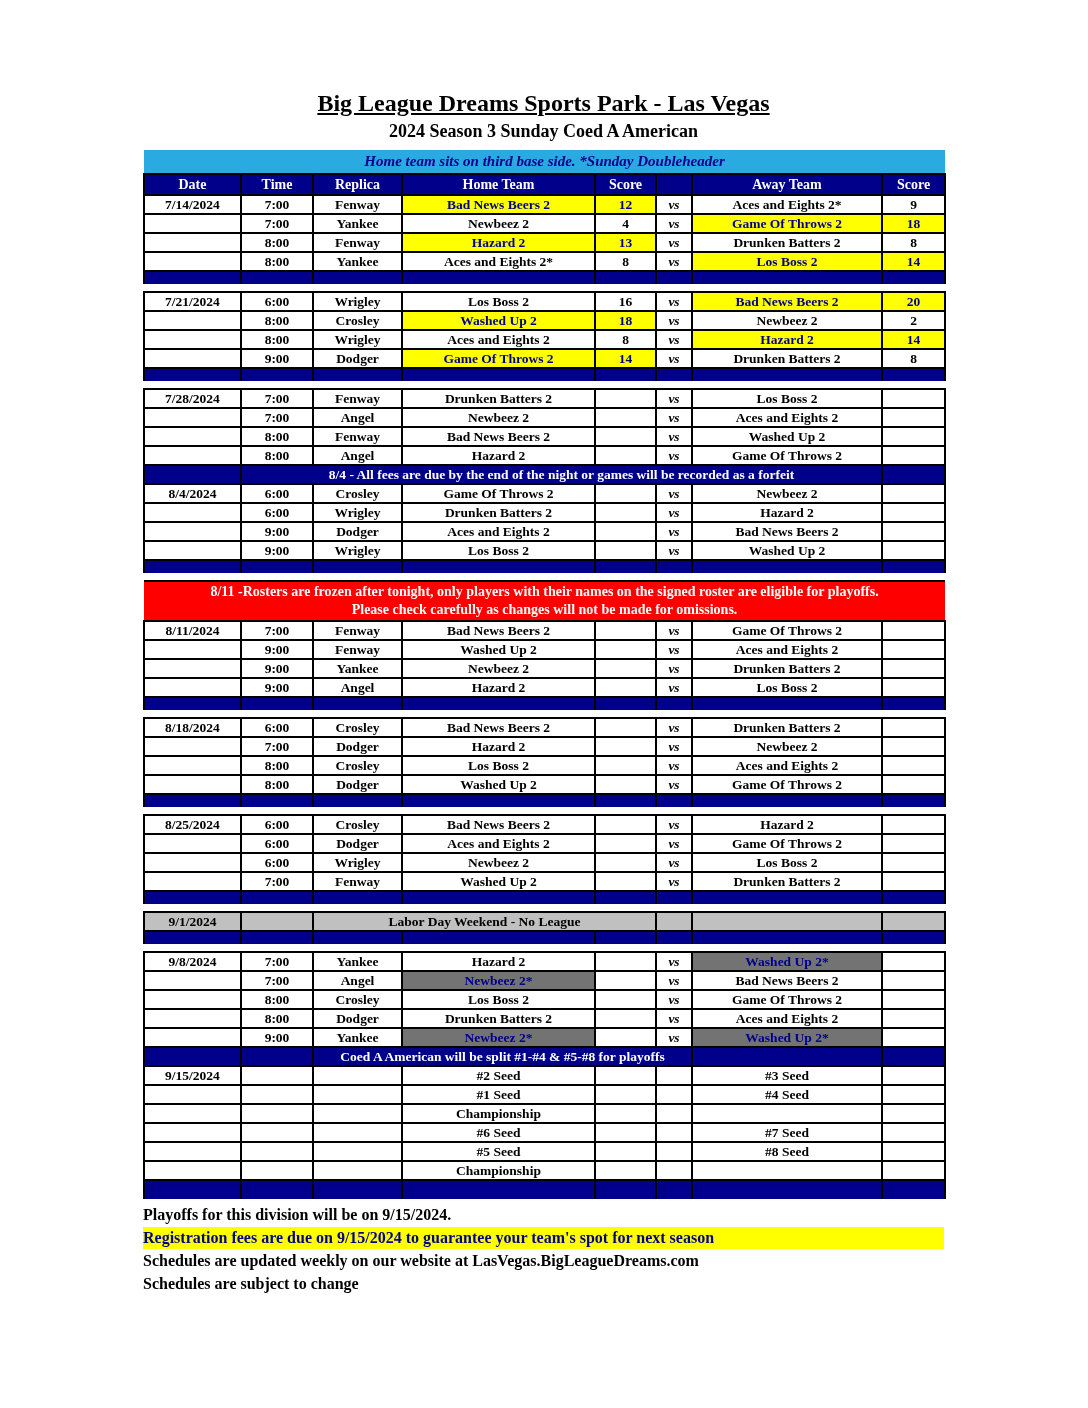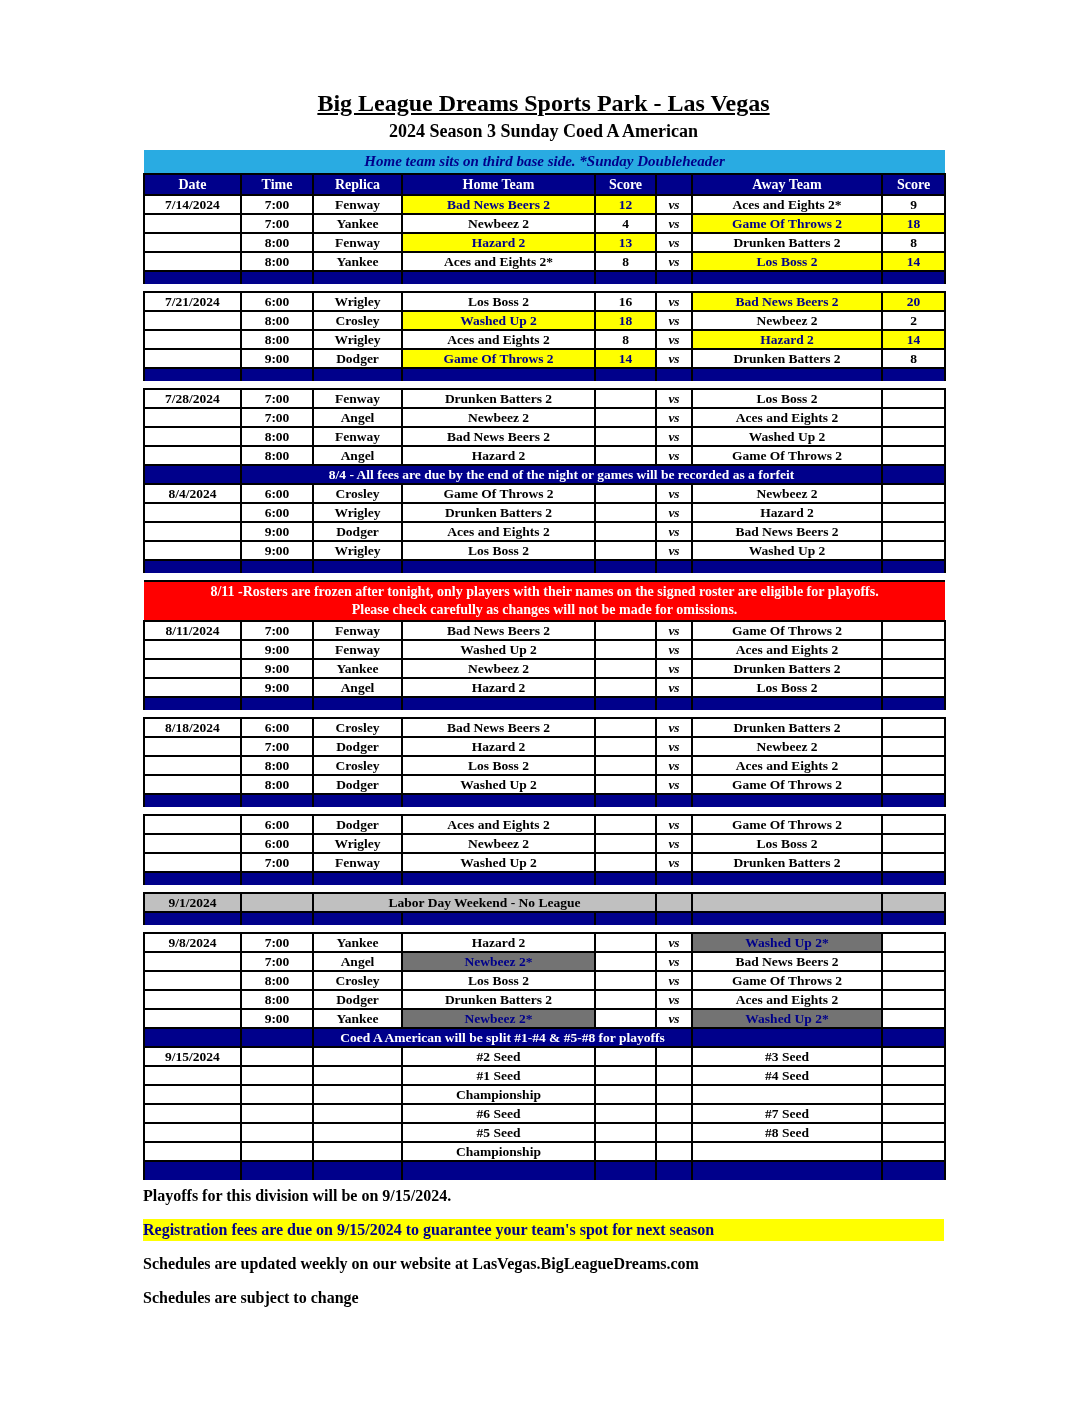--- a/index.html
+++ b/index.html
@@ -33,21 +33,21 @@
 
   tr.note td { background:#00008B; color:#ffffff; font-size:13.5px; }
   tr.alert td {
     border-left:none; border-right:none; background:#FF0000; color:#ffffff;
     height:auto; font-size:14px; padding:1px 0; white-space:normal;
   }
   tr.alert td div { line-height:18px; }
   tr.holiday td { background:#C0C0C0; }
 
   .footer { width:801px; margin-top:5px; font-size:16px; }
-  .footer p { margin:0 0 12px 0; line-height:22px; }
+  .footer p { margin:0 0 1px 0; line-height:22px; }
   .footer p.reg { background:#FFFF00; color:#00008B; }
 </style>
 </head>
 <body>
 
 <div class="page">
   <h1 class="title">Big League Dreams Sports Park - Las Vegas</h1>
   <h2 class="subtitle">2024 Season 3 Sunday Coed A American</h2>
 
   <table class="sched">
@@ -387,20 +387,30 @@
           <td></td>
           <td></td>
           <td></td>
           <td></td>
           <td></td>
         </tr>
         <tr class="gapr">
           <td colspan="8"></td>
         </tr>
         <tr>
+          <td>8/25/2024</td>
+          <td>6:00</td>
+          <td>Crosley</td>
+          <td>Bad News Beers 2</td>
+          <td></td>
+          <td class="vs">vs</td>
+          <td>Hazard 2</td>
+          <td></td>
+        </tr>
+        <tr>
           <td></td>
           <td>6:00</td>
           <td>Dodger</td>
           <td>Aces and Eights 2</td>
           <td></td>
           <td class="vs">vs</td>
           <td>Game Of Throws 2</td>
           <td></td>
         </tr>
         <tr>

